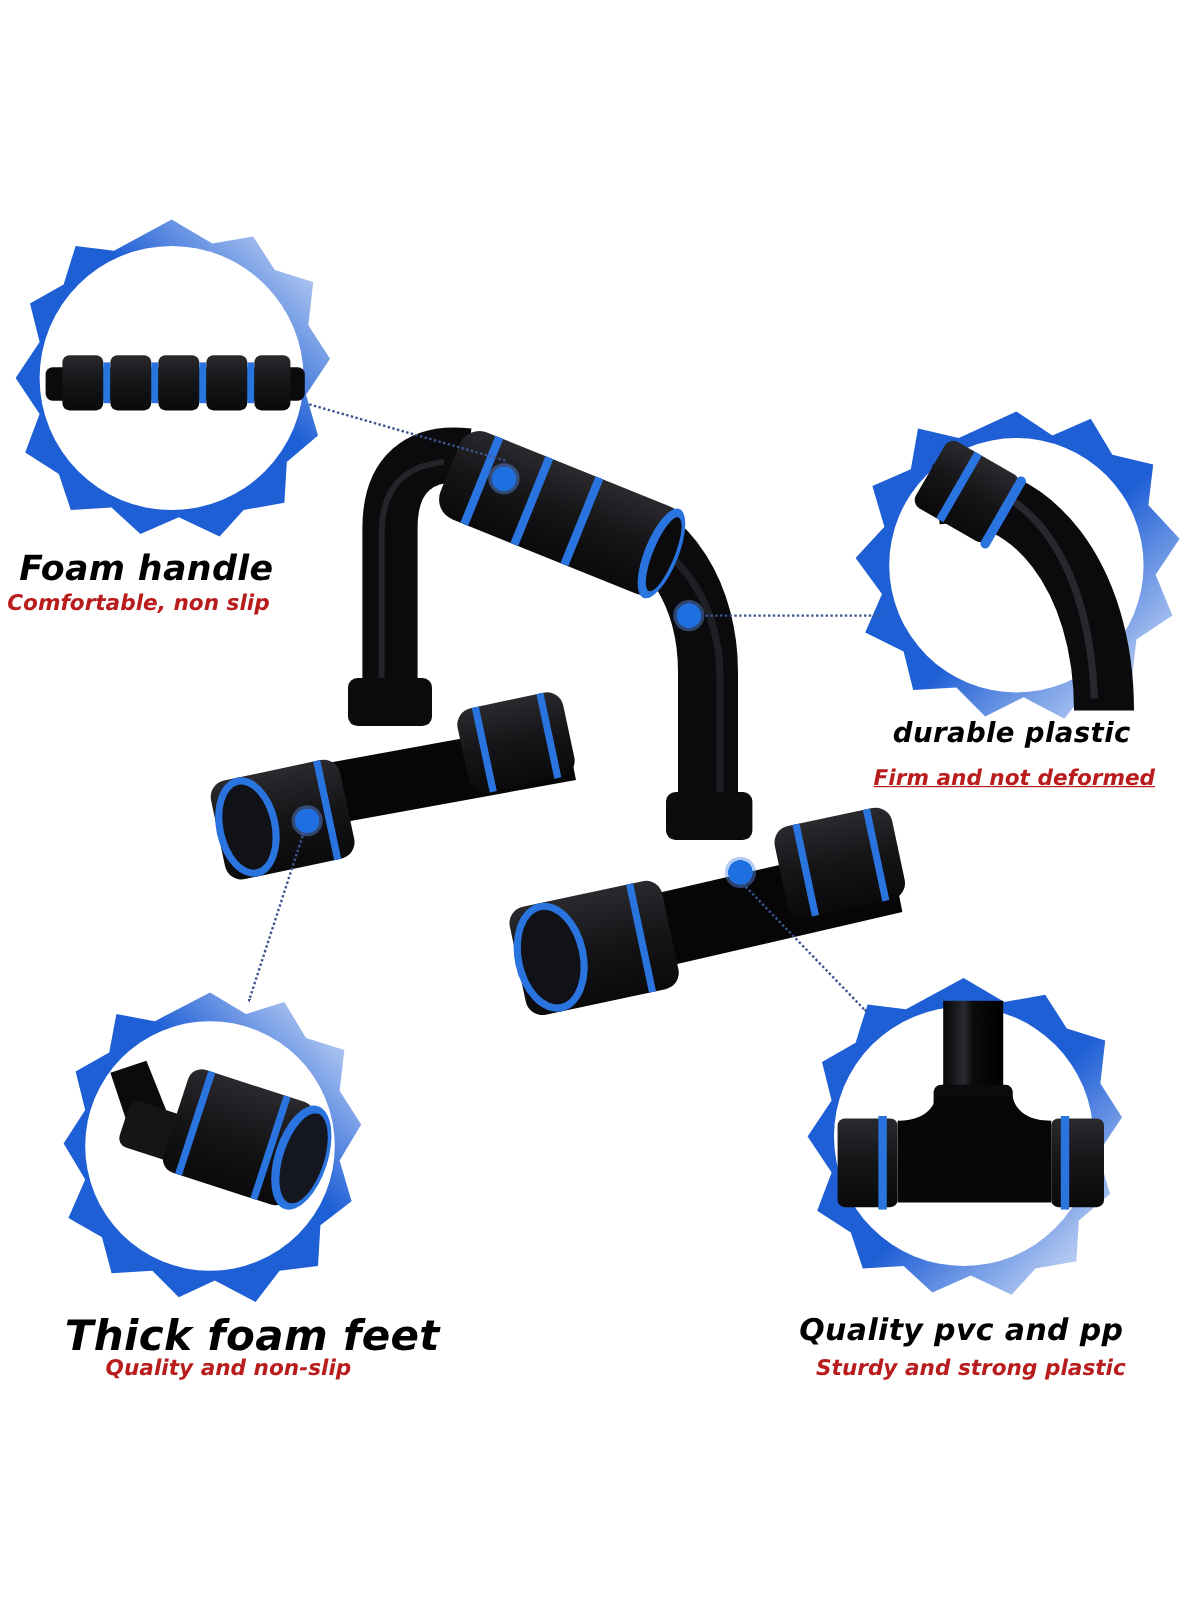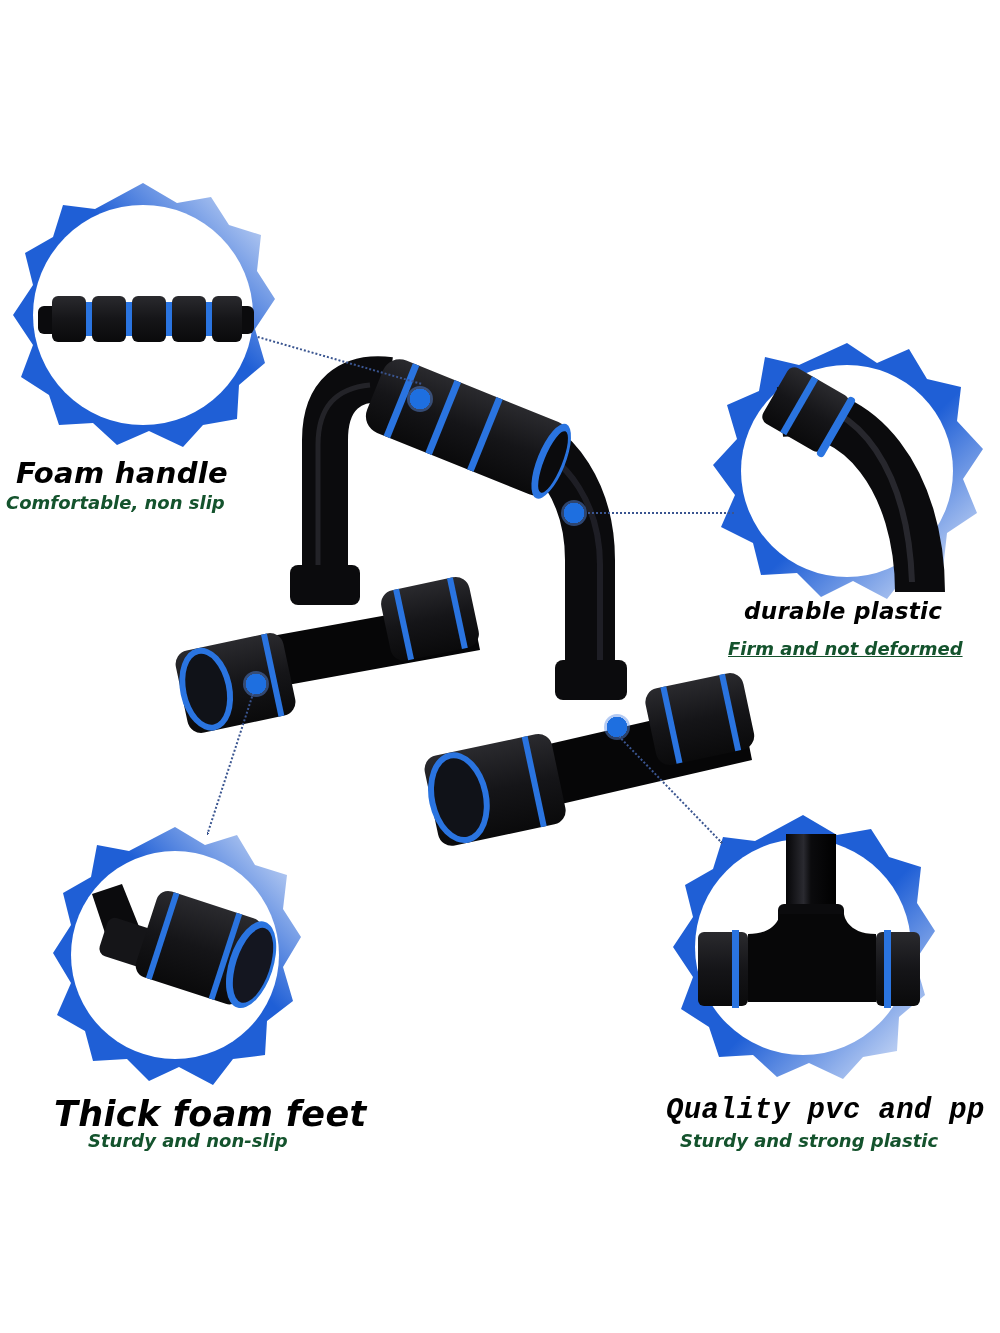--- a/index.html
+++ b/index.html
@@ -3,21 +3,21 @@
 <meta charset="utf-8">
 <style>
   html, body { margin: 0; padding: 0; background: #ffffff; }
   body { width: 1000px; height: 1333px; position: relative; overflow: hidden;
          font-family: "DejaVu Sans", "Liberation Sans", sans-serif; }
   .abs { position: absolute; }
   .badge { position: absolute; }
   .badge svg { display: block; overflow: visible; }
   .title { position: absolute; font-weight: bold; font-style: italic; color: #000000;
            white-space: nowrap; letter-spacing: 0.3px; }
-  .sub { position: absolute; font-weight: bold; font-style: italic; color: #14532d;
+  .sub { position: absolute; font-weight: bold; font-style: italic; color: #b91c1c;
          white-space: nowrap; }
   .leader { position: absolute; border-top: 2px dotted #3a5590; transform-origin: 0 0; height: 0; }
   .dot { position: absolute; width: 26px; height: 26px; border-radius: 50%;
          background: radial-gradient(circle, #1e6fe0 0 55%, rgba(90,140,230,0.45) 56% 100%); }
   #product { position: absolute; left: 150px; top: 350px; width: 640px; height: 520px; }
 </style>
 </head>
 <body>
 
 <svg width="0" height="0" style="position:absolute">
@@ -98,38 +98,38 @@
     <g transform="rotate(18 120 80)">
       <rect x="60" y="30" width="110" height="90" rx="12" fill="url(#foam)"></rect>
       <rect x="74" y="30" width="6" height="90" fill="#2a74e0"></rect>
       <rect x="140" y="30" width="6" height="90" fill="#2a74e0"></rect>
       <ellipse cx="170" cy="75" rx="22" ry="45" fill="#2a74e0"></ellipse>
       <ellipse cx="172" cy="75" rx="17" ry="39" fill="#141620"></ellipse>
     </g>
   </svg>
 </div>
 <div class="title" style="left:54px; top:1094px; font-size:35px;">Thick foam feet</div>
-<div class="sub" style="left:88px; top:1130px; font-size:18px;">Sturdy and non-slip</div>
+<div class="sub" style="left:88px; top:1130px; font-size:18px;">Quality and non-slip</div>
 
 <div class="badge" style="left:672px; top:814px;">
   <svg width="262" height="266" viewBox="-131 -133 262 266">
     <polygon fill="url(#burstGrad)" points="0,-132 34,-112 68,-118 86,-90 118,-80 114,-44 132,-16 112,14 122,48 96,70 94,104 60,110 40,132 6,116 -26,130 -50,108 -84,110 -94,80 -122,62 -110,30 -130,0 -110,-30 -118,-62 -90,-78 -80,-110 -48,-106"></polygon>
     <circle r="108" fill="#fff"></circle>
   </svg>
   <svg class="abs" style="left:26px; top:20px;" width="220" height="200">
     <rect x="88" y="0" width="50" height="80" fill="url(#metal)"></rect>
     <rect x="80" y="70" width="66" height="24" rx="6" fill="#0b0b0d"></rect>
     <path d="M50,100 C80,100 82,80 82,80 L146,80 C146,80 148,100 178,100 L178,168 L50,168 Z" fill="#070708"></path>
     <rect x="0" y="98" width="50" height="74" rx="6" fill="url(#foam)"></rect>
     <rect x="34" y="96" width="7" height="78" fill="#2a74e0"></rect>
     <rect x="178" y="98" width="44" height="74" rx="6" fill="url(#foam)"></rect>
     <rect x="186" y="96" width="7" height="78" fill="#2a74e0"></rect>
   </svg>
 </div>
-<div class="title" style="left:666px; top:1094px; font-size:29px;font-family:Liberation Mono, monospace;">Quality pvc and pp</div>
+<div class="title" style="left:666px; top:1094px; font-size:25px;">Quality pvc and pp</div>
 <div class="sub" style="left:680px; top:1130px; font-size:18px;">Sturdy and strong plastic</div>
 
 <svg id="product" viewBox="150 350 640 520">
 
   <path d="M325,590 L325,440 C325,395 350,375 390,380" stroke="#0b0b0d" stroke-width="46" fill="none"></path>
   <path d="M318,585 L318,445 C318,405 338,388 370,385" stroke="#34343a" stroke-width="5" fill="none" opacity="0.6"></path>
 
   <g>
     <rect x="290" y="565" width="70" height="40" rx="8" fill="#0b0b0d"></rect>
     <path d="M250,640 L470,600 L480,650 L260,690 Z" fill="#060607"></path>

